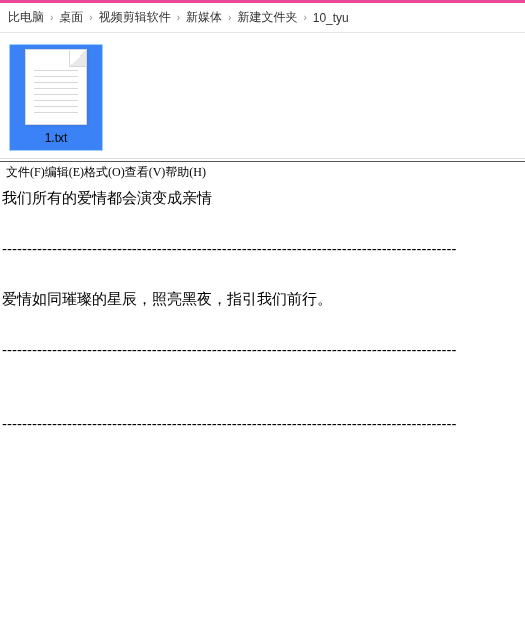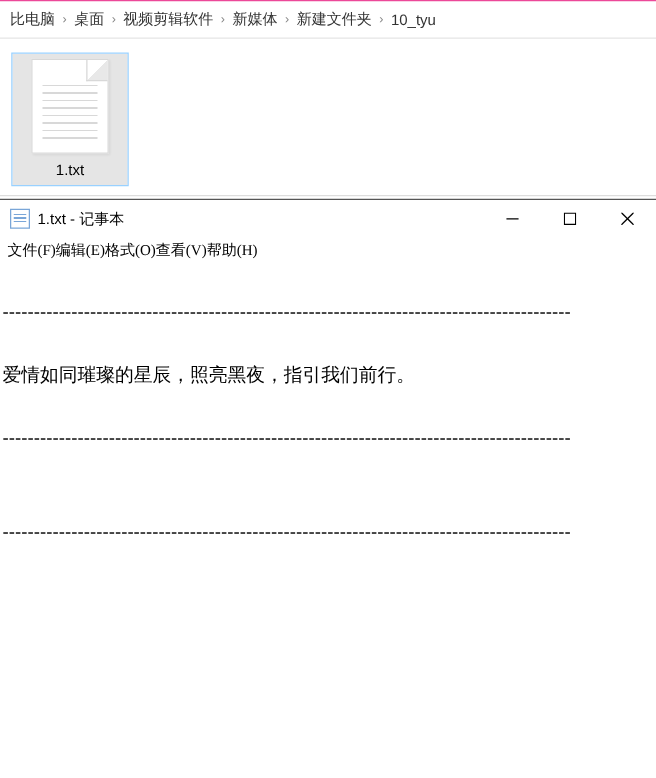--- a/index.html
+++ b/index.html
@@ -16,21 +16,21 @@
     border-bottom: 1px solid #ddd;
   }
   .toolbar-row {
     padding: 8px 10px 8px 18px;
     font-size: 13px;
   }
   .breadcrumb {
     display: flex;
     align-items: center;
     padding: 6px 8px;
-    border-top: 1px solid #ec4899;
+    border-top: 3px solid #ec4899;
     border-bottom: 1px solid #e5e5e5;
     font-size: 12px;
     color: #333;
     gap: 4px;
   }
   .crumb { white-space: nowrap; }
   .crumb-sep { color: #888; font-size: 10px; padding: 0 2px; }
   .file-area {
     display: flex;
     padding: 12px 10px 8px 10px;
@@ -38,21 +38,21 @@
     height: 125px;
   }
   .file-item {
     display: flex;
     flex-direction: column;
     align-items: center;
     width: 92px;
     padding: 4px;
   }
   .file-item.selected {
-    background: #e5e5e5;
+    background: #3b82f6;
     outline: 1px solid #99d1ff;
   }
   .file-icon {
     width: 62px;
     height: 76px;
     background: #fff;
     border: 1px solid #d8d8d8;
     position: relative;
     box-shadow: 1px 1px 2px rgba(0,0,0,0.07);
   }
@@ -156,51 +156,29 @@
     <div class="file-item selected">
       <div class="file-icon">
           <div class="file-lines"></div>
         </div>
       <div class="file-label">1.txt</div>
     </div>
   </div>
 </div>
 
 <div class="notepad-window">
-  <div class="np-titlebar">
-    <div class="np-icon"></div>
-    <span class="np-title">1.txt - 记事本</span>
-    <div class="np-spacer"></div>
-    <div class="np-winbtns">
-      <div class="np-btn">
-        <svg width="10" height="10" viewBox="0 0 10 10">
-            <line x1="0" y1="5" x2="10" y2="5" stroke="#000" stroke-width="1"></line>
-          </svg>
-      </div>
-      <div class="np-btn">
-        <svg width="10" height="10" viewBox="0 0 10 10">
-            <rect x="0.5" y="0.5" width="9" height="9" fill="none" stroke="#000" stroke-width="1"></rect>
-          </svg>
-      </div>
-      <div class="np-btn">
-        <svg width="10" height="10" viewBox="0 0 10 10">
-            <line x1="0" y1="0" x2="10" y2="10" stroke="#000" stroke-width="1"></line>
-            <line x1="10" y1="0" x2="0" y2="10" stroke="#000" stroke-width="1"></line>
-          </svg>
-      </div>
-    </div>
-  </div>
   <div class="np-menubar">
     <span>文件(F)</span>
     <span>编辑(E)</span>
     <span>格式(O)</span>
     <span>查看(V)</span>
     <span>帮助(H)</span>
   </div>
   <div class="np-content">
+    <div class="np-para">我们所有的爱情都会演变成亲情</div>
     <div class="np-gap"></div>
     <div class="np-dashes">-------------------------------------------------------------------------------------------</div>
     <div class="np-gap"></div>
     <div class="np-para">爱情如同璀璨的星辰，照亮黑夜，指引我们前行。</div>
     <div class="np-gap"></div>
     <div class="np-dashes">-------------------------------------------------------------------------------------------</div>
     <div class="np-gap"></div>
     <div class="np-gap"></div>
     <div class="np-dashes">-------------------------------------------------------------------------------------------</div>
     <div class="np-gap"></div>

